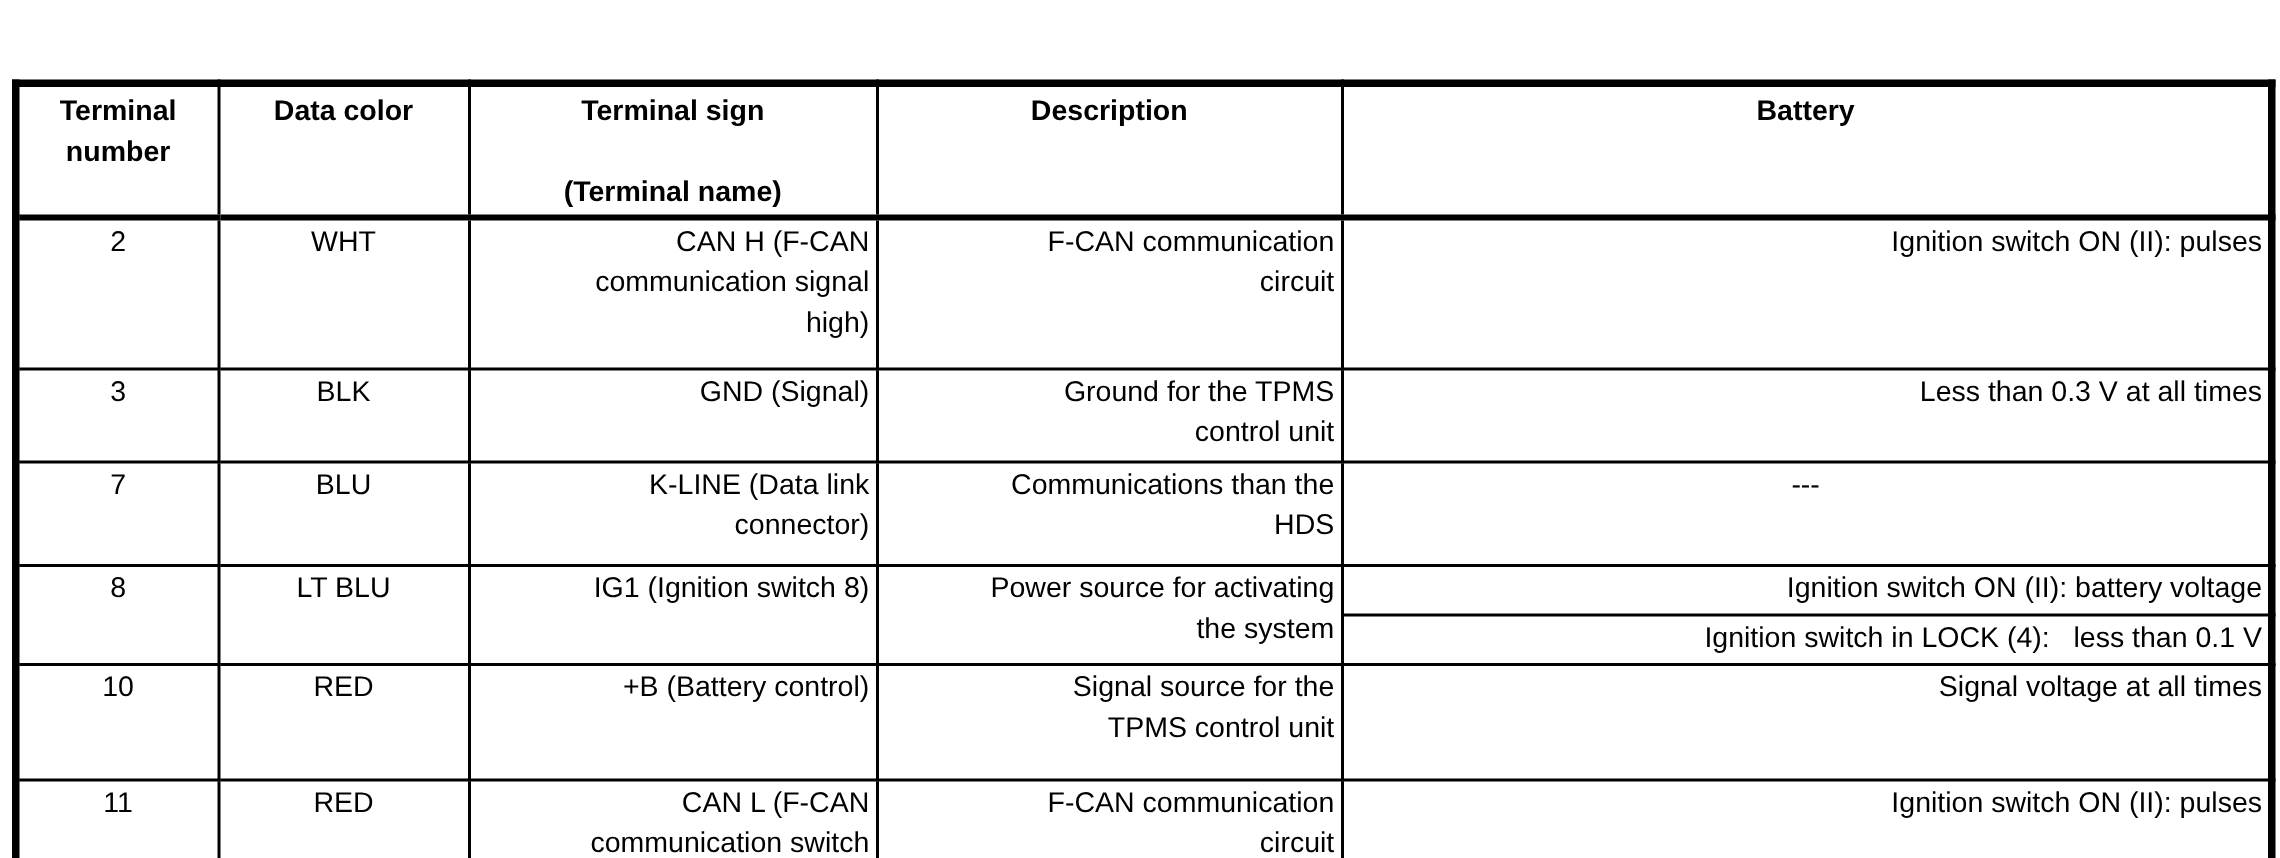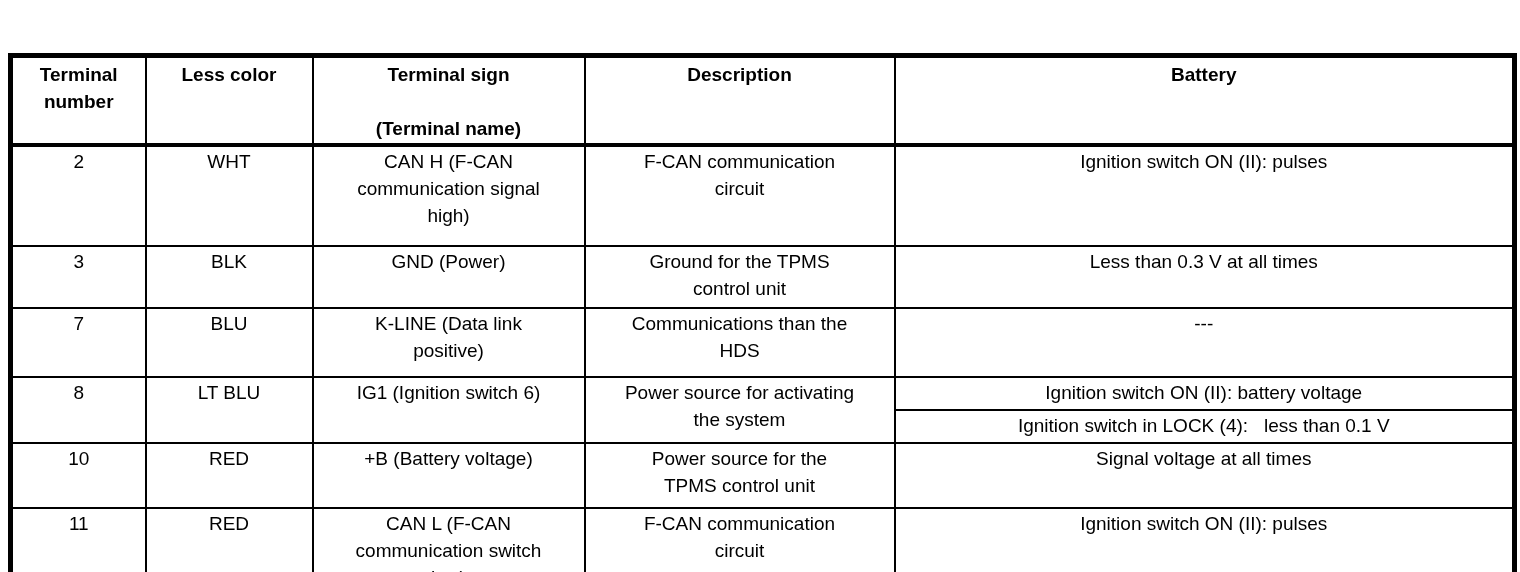--- a/index.html
+++ b/index.html
@@ -34,48 +34,48 @@
     white-space: pre-wrap;
   }
   th {
     font-weight: bold;
     text-align: center;
     white-space: pre-line;
     border-bottom: 4px solid #000000;
     padding-top: 3px;
   }
   .al-center { text-align: center; }
-  .al-left   { text-align: center; }
+  .al-left   { text-align: right; }
   tr.h-header  { height: 84px; }
   tr.h-r2      { height: 101px; }
   tr.h-r3      { height: 62px; }
   tr.h-r7      { height: 69px; }
   tr.h-r8a     { height: 33px; }
   tr.h-r8b     { height: 33px; }
-  tr.h-r10     { height: 65px; }
+  tr.h-r10     { height: 77px; }
   tr.h-r11     { height: 95px; }
 </style>
 </head>
 <body>
 
 <div class="page">
   <table class="terminal-table">
     <colgroup>
       <col style="width:135px">
       <col style="width:167px">
       <col style="width:272px">
       <col style="width:310px">
       <col style="width:620px">
     </colgroup>
 
     <tbody>
         <tr class="h-header">
       <th>Terminal
 number</th>
-      <th>Less color</th>
+      <th>Data color</th>
       <th>Terminal sign
 
 (Terminal name)</th>
       <th>Description</th>
       <th>Battery</th>
     </tr>
 
     <tr class="h-r2">
       <td class="al-center">2</td>
       <td class="al-center">WHT</td>
@@ -83,53 +83,53 @@
 communication signal
 high)</td>
       <td class="al-left">F-CAN communication
 circuit</td>
       <td class="al-left">Ignition switch ON (II): pulses</td>
     </tr>
 
     <tr class="h-r3">
       <td class="al-center">3</td>
       <td class="al-center">BLK</td>
-      <td class="al-left">GND (Power)</td>
+      <td class="al-left">GND (Signal)</td>
       <td class="al-left">Ground for the TPMS
 control unit</td>
       <td class="al-left">Less than 0.3 V at all times</td>
     </tr>
 
     <tr class="h-r7">
       <td class="al-center">7</td>
       <td class="al-center">BLU</td>
       <td class="al-left">K-LINE (Data link
-positive)</td>
+connector)</td>
       <td class="al-left">Communications than the
 HDS</td>
       <td class="al-center">---</td>
     </tr>
 
     <tr class="h-r8a">
       <td class="al-center" rowspan="2">8</td>
       <td class="al-center" rowspan="2">LT BLU</td>
-      <td class="al-left" rowspan="2">IG1 (Ignition switch 6)</td>
+      <td class="al-left" rowspan="2">IG1 (Ignition switch 8)</td>
       <td class="al-left" rowspan="2">Power source for activating
 the system</td>
       <td class="al-left">Ignition switch ON (II): battery voltage</td>
     </tr>
     <tr class="h-r8b">
       <td class="al-left">Ignition switch in LOCK (4):   less than 0.1 V</td>
     </tr>
 
     <tr class="h-r10">
       <td class="al-center">10</td>
       <td class="al-center">RED</td>
-      <td class="al-left">+B (Battery voltage)</td>
-      <td class="al-left">Power source for the
+      <td class="al-left">+B (Battery control)</td>
+      <td class="al-left">Signal source for the
 TPMS control unit</td>
       <td class="al-left">Signal voltage at all times</td>
     </tr>
 
     <tr class="h-r11">
       <td class="al-center">11</td>
       <td class="al-center">RED</td>
       <td class="al-left">CAN L (F-CAN
 communication switch
 low)</td>

